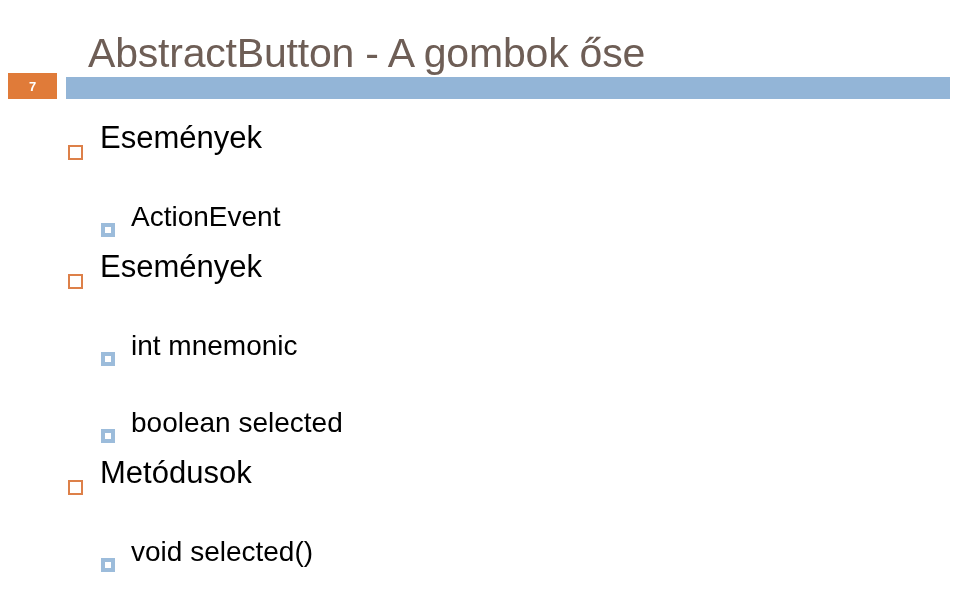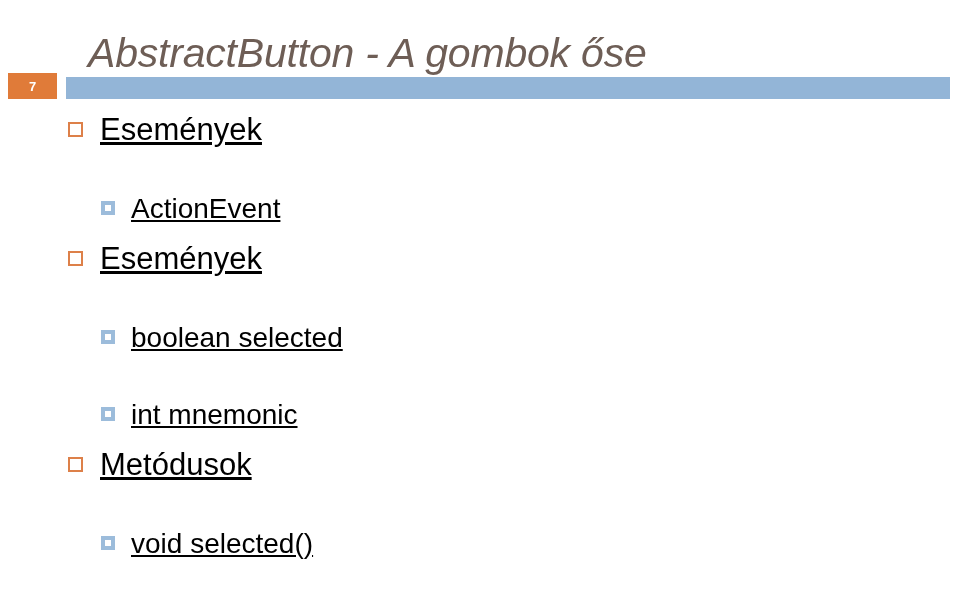--- a/index.html
+++ b/index.html
@@ -26,21 +26,20 @@
     position: absolute;
     left: 88px;
     top: 2px;
     width: 840px;
     font-size: 41px;
     line-height: 48px;
     font-weight: 400;
     letter-spacing: -0.2px;
     color: #6e5e56;
     white-space: nowrap;
-    font-style: italic;
   }
 
   
   .band {
     position: absolute;
     left: 66px;
     top: 77px;
     width: 884px;
     height: 22px;
     background: #93b5d7;
@@ -64,22 +63,21 @@
   
   .content {
     position: absolute;
     left: 0;
     top: 108px;
     width: 960px;
   }
   .bullet-row {
     position: relative;
     display: flex;
-    align-items: flex-start;
-    text-decoration: underline;
+    align-items: flex-end;
   }
   .bullet-row.level-1 {
     padding-left: 68px;
     height: 52px;
   }
   .bullet-row.level-2 {
     padding-left: 101px;
     height: 49px;
     margin-top: 28px;
   }
@@ -154,26 +152,26 @@
 
     <div class="bullet-row level-1">
       <span class="marker m1"></span>
       <span class="bullet-text">Események</span>
     </div>
 
 
 
     <div class="bullet-row level-2">
       <span class="marker m2"></span>
-      <span class="bullet-text">boolean selected</span>
+      <span class="bullet-text">int mnemonic</span>
     </div>
 
     <div class="bullet-row level-2">
       <span class="marker m2"></span>
-      <span class="bullet-text">int mnemonic</span>
+      <span class="bullet-text">boolean selected</span>
     </div>
 
 
     <div class="bullet-row level-1">
       <span class="marker m1"></span>
       <span class="bullet-text">Metódusok</span>
     </div>
 
     <div class="bullet-row level-2">
       <span class="marker m2"></span>

